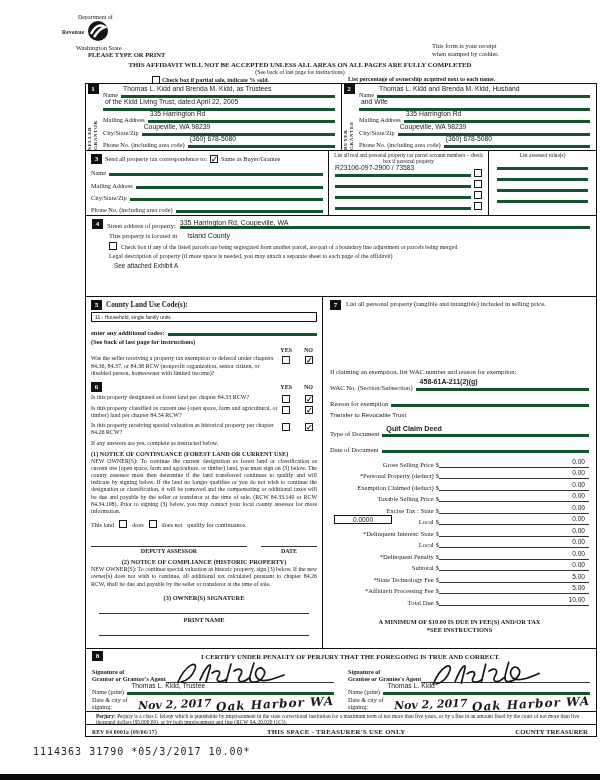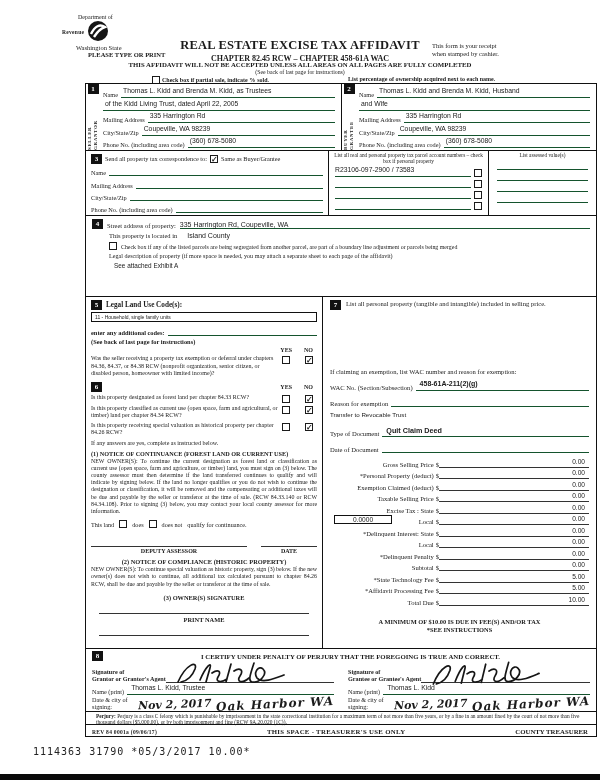--- a/index.html
+++ b/index.html
@@ -22,21 +22,21 @@
   .warning{position:absolute;left:0;top:61px;width:600px;text-align:center;font-size:6.8px;font-weight:bold;}
   .seeback{position:absolute;left:150px;top:69px;width:300px;text-align:center;font-size:5.8px;}
   .partial{position:absolute;left:152px;top:76px;font-size:6px;font-weight:bold;display:flex;align-items:center;gap:2px;}
   .ownote{position:absolute;left:348px;top:76px;font-size:6px;font-weight:bold;}
 
   
   .cb{display:inline-block;width:8px;height:8px;border:1px solid #1b1b1b;font-size:8px;line-height:8px;
       text-align:center;vertical-align:middle;box-sizing:border-box;font-weight:bold;flex:none;}
   .badge{display:inline-block;width:11px;height:10px;background:#111;color:#fff;font-size:7px;line-height:10px;
       text-align:center;font-weight:bold;flex:none;}
-  .uline{border-bottom:1px solid #14532d;}
+  .uline{border-bottom:3px solid #14532d;}
   .val{font-family:"Liberation Sans",sans-serif;}
 
   
   .form-box{position:absolute;left:85px;top:83px;width:512px;height:654px;border:1.6px solid #111;
             box-sizing:border-box;}
   .row1{display:flex;height:67px;border-bottom:1.2px solid #111;box-sizing:border-box;}
   .half{width:50%;display:flex;box-sizing:border-box;}
   .half+.half{border-left:1.2px solid #111;}
   .vstrip{width:14px;display:flex;flex-direction:column;align-items:center;flex:none;}
   .vwrap{flex:1;display:flex;justify-content:center;padding-top:2px;}
@@ -126,24 +126,20 @@
       <span>
         <svg width="24" height="22" viewBox="0 0 24 22">
             <circle cx="12" cy="11" r="10" fill="#151515"></circle>
             <path d="M5 14 Q11 2 19 7 Q13 9 8 17" stroke="#fff" stroke-width="2.4" fill="none"></path>
           </svg>
       </span>
     </div>
     <div class="wastate">Washington State</div>
   </div>
 
-  <div class="title-block">
-    <div class="ftitle">REAL ESTATE EXCISE TAX AFFIDAVIT</div>
-    <div class="fchap">CHAPTER 82.45 RCW – CHAPTER 458-61A WAC</div>
-  </div>
   <div class="receipt">
     <div>This form is your receipt</div>
     <div>when stamped by cashier.</div>
   </div>
   <div class="typeprint">PLEASE TYPE OR PRINT</div>
   <div class="warning">THIS AFFIDAVIT WILL NOT BE ACCEPTED UNLESS ALL AREAS ON ALL PAGES ARE FULLY COMPLETED</div>
   <div class="seeback">(See back of last page for instructions)</div>
   <div class="partial">
     <span class="cb"></span>
     <span>Check box if partial sale, indicate %</span>
@@ -296,21 +292,21 @@
       </div>
       <div class="r3line" style="padding-left:22px;">
         <span class="val" style="font-size:6.4px;">See attached Exhibit A</span>
       </div>
     </div>
 
     <div class="row4">
       <div class="c5">
         <div style="display:flex;gap:4px;align-items:center;">
           <span class="badge">5</span>
-          <span class="b" style="font-size:7.2px;">Legal Land Use Code(s):</span>
+          <span class="b" style="font-size:7.2px;">County Land Use Code(s):</span>
         </div>
         <div class="luc-box">11 - Household, single family units</div>
         <div class="fline" style="font-size:6.4px;font-weight:bold;">
             <span>enter any additional codes:</span>
             <span class="uline"></span>
           </div>
         <div class="b" style="font-size:6.4px;margin-top:2px;">(See back of last page for instructions)</div>
         <div class="ynhead">
             <span>YES</span>
             <span>NO</span>

